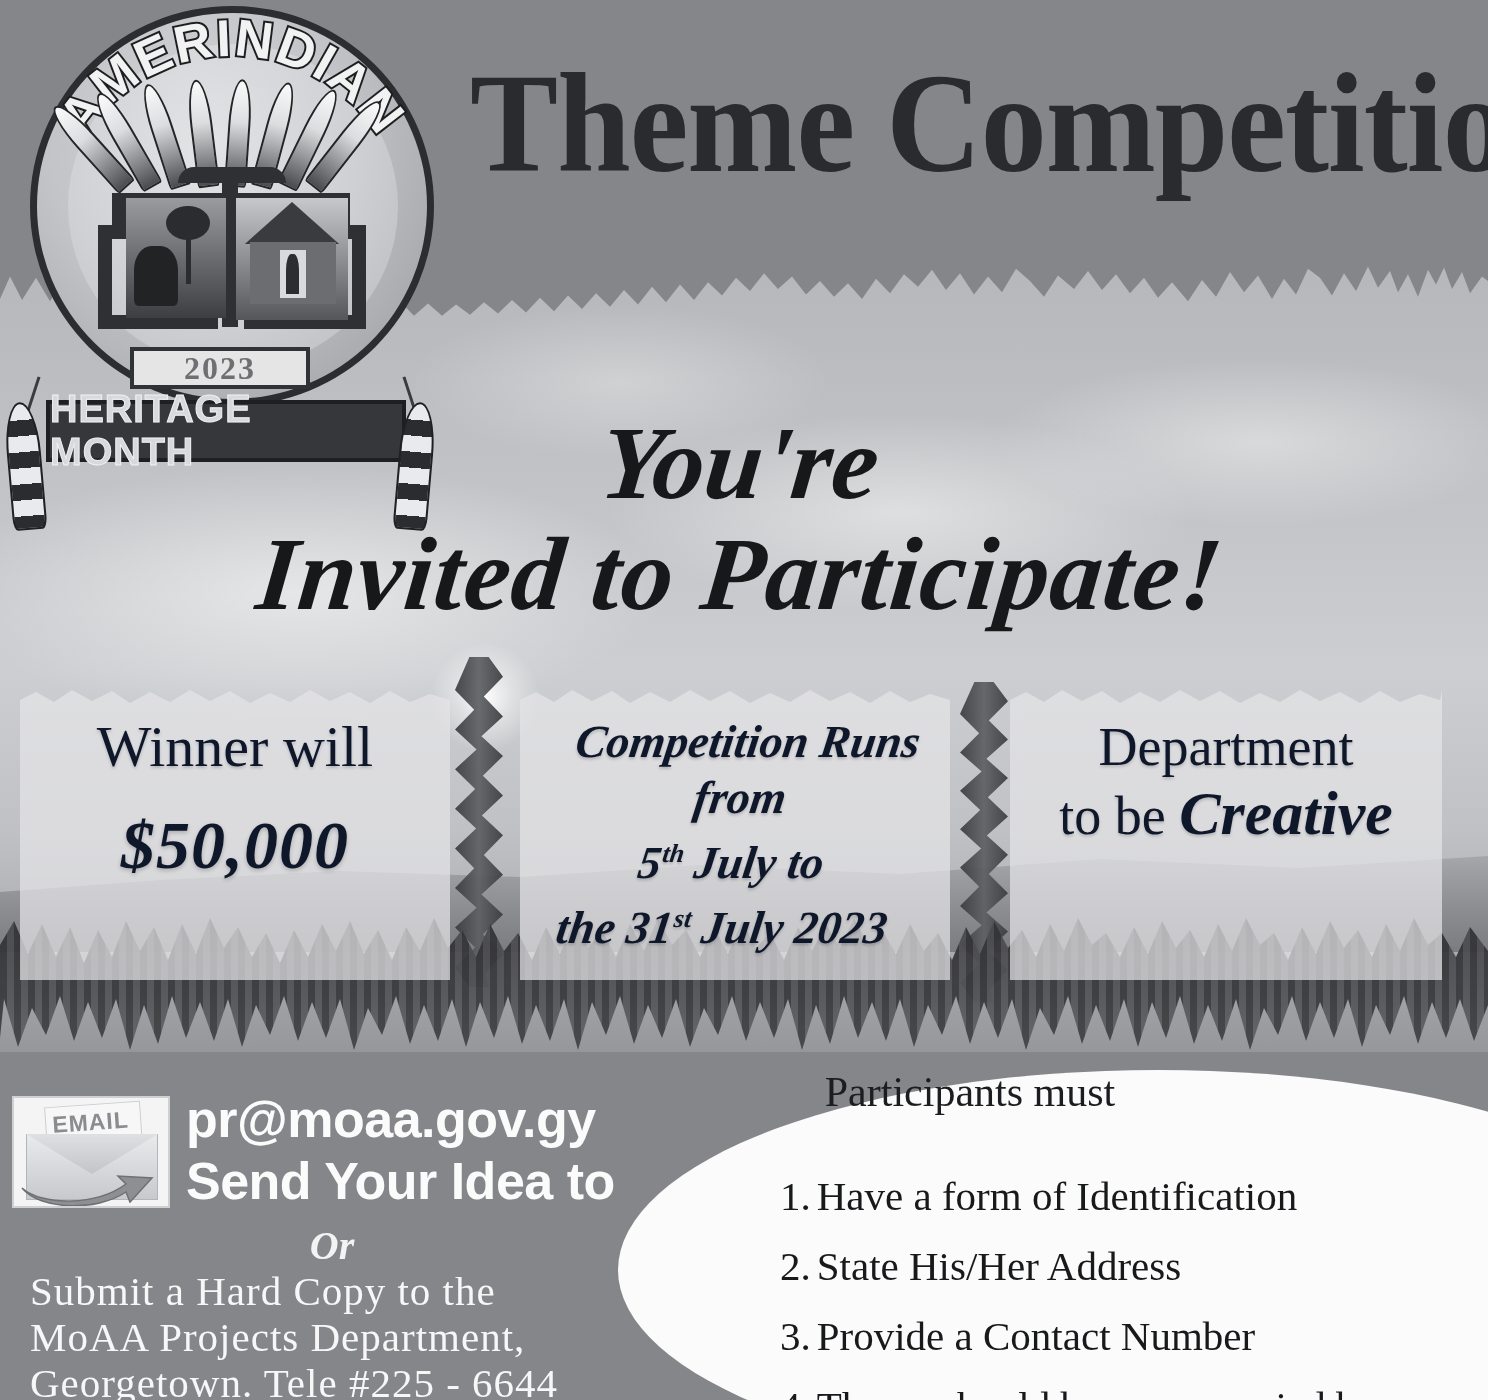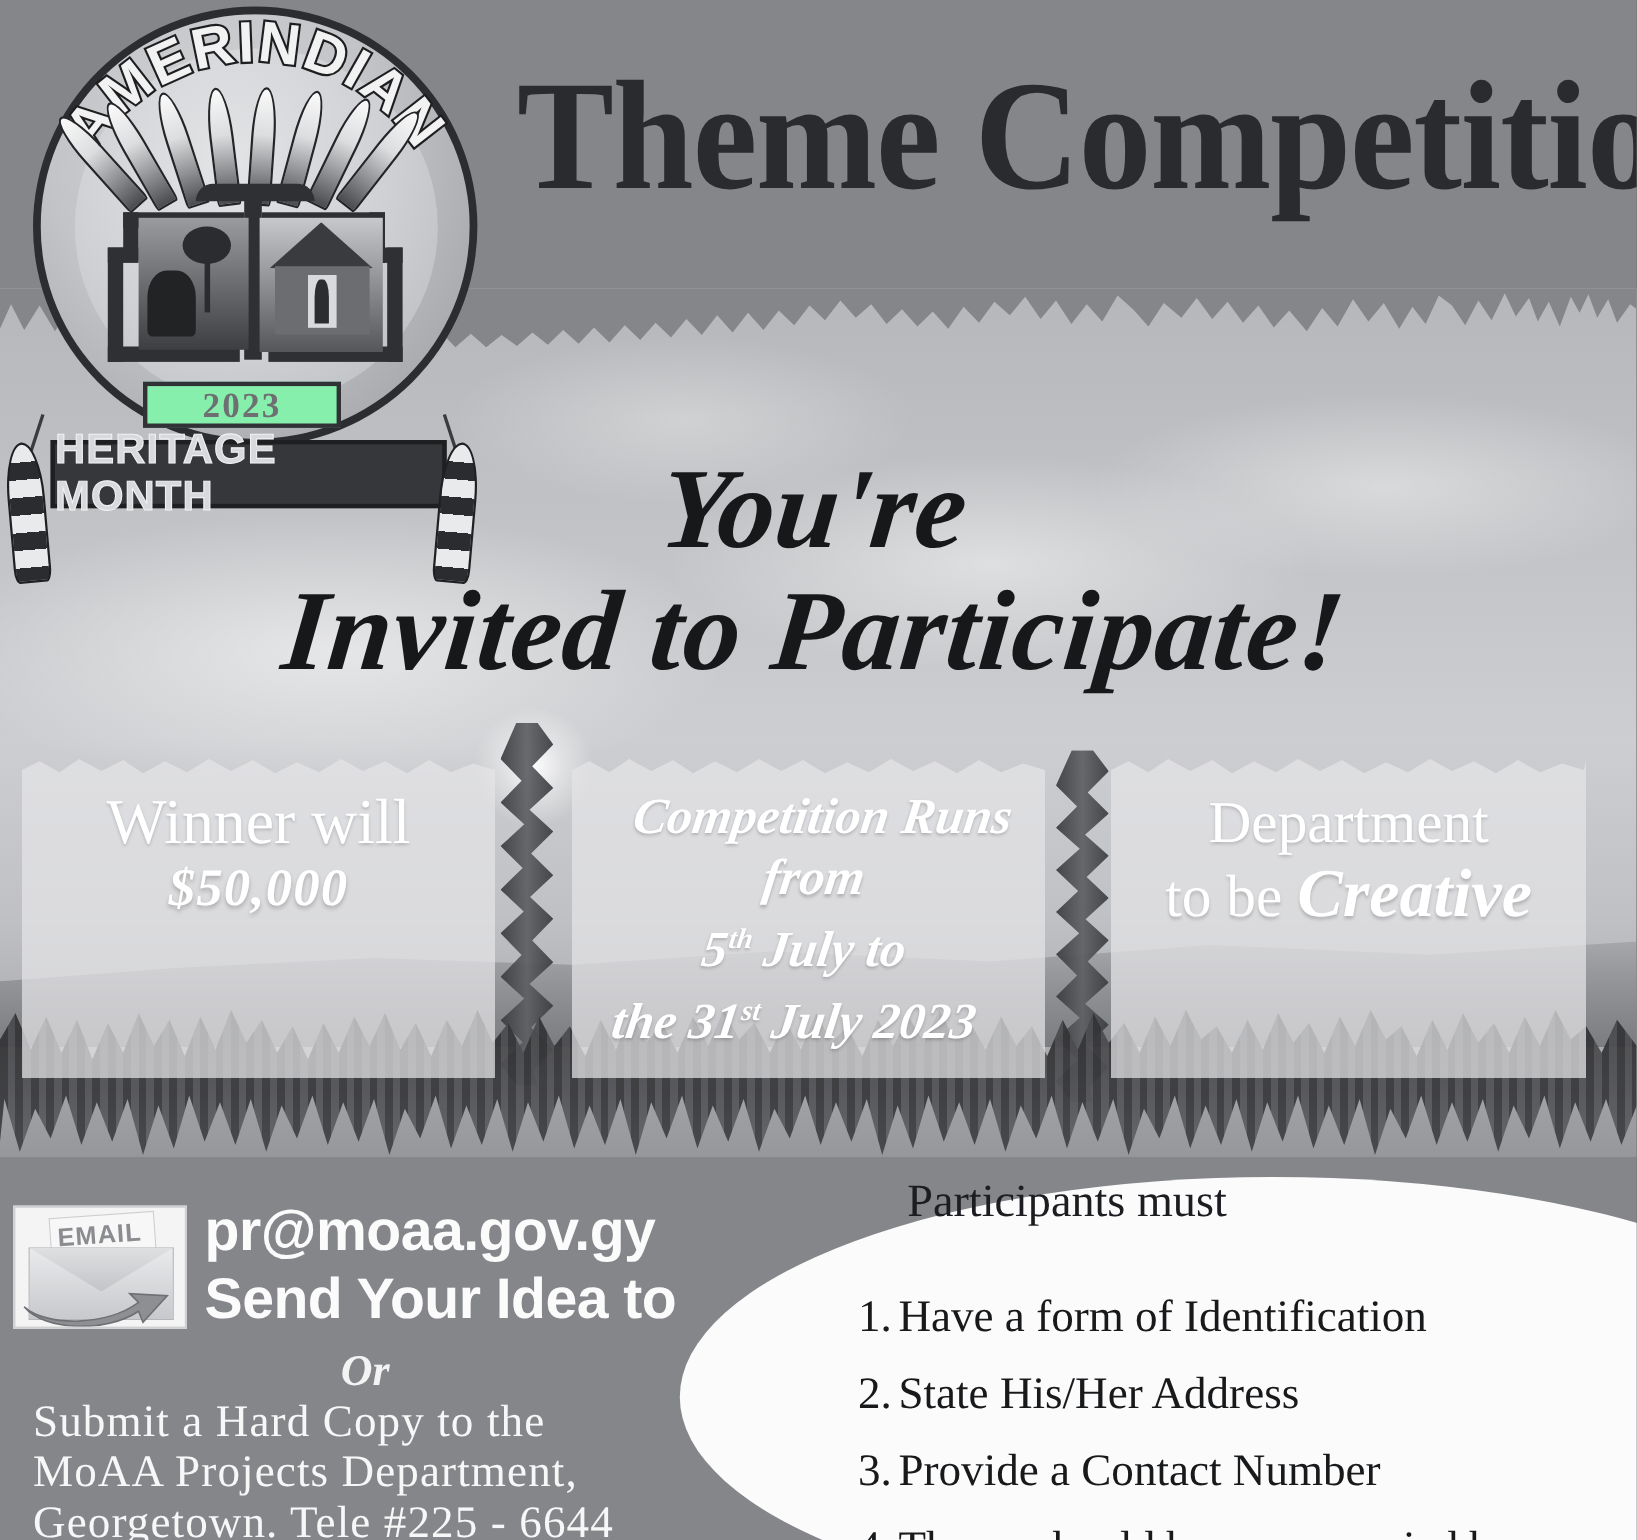--- a/index.html
+++ b/index.html
@@ -151,21 +151,21 @@
     position:absolute; left:228px; top:196px; width:112px; height:122px;
     background:linear-gradient(180deg,#c7c8cb,#55565a);
     overflow:hidden;
   }
   .photo-right .roof{position:absolute;left:-6px;top:4px;width:124px;height:42px;background:#3a3b3e;clip-path:polygon(12% 100%,50% 0,88% 100%);}
   .photo-right .wall{position:absolute;left:14px;top:44px;width:86px;height:62px;background:#6c6d71;}
   .photo-right .door{position:absolute;left:44px;top:52px;width:26px;height:48px;background:#d9dadd;}
   .photo-right .fig{position:absolute;left:50px;top:56px;width:13px;height:40px;background:#2c2d30;border-radius:40% 40% 0 0;}
   .year-box{
     position:absolute; left:122px; top:345px; width:180px; height:42px;
-    background:#86efac; border:4px solid #313235;
+    background:#e5e5e5; border:4px solid #313235;
     display:flex; align-items:center; justify-content:center;
   }
   .year-box span{ font-family:"Liberation Serif", serif; font-size:32px; font-weight:bold; color:#6e6f72; letter-spacing:2px;}
   .hm-box{
     position:absolute; left:38px; top:398px; width:360px; height:62px;
     background:#36373a; border:4px solid #1e1f21;
     display:flex; align-items:center; justify-content:center;
   }
   .hm-box span{
     font-family:"Liberation Sans", sans-serif; font-weight:bold; font-size:38px;
@@ -193,34 +193,34 @@
     color:#17181a; text-align:center;
     font-family:"Liberation Serif", serif; font-style:italic; font-weight:bold;
   }
   .invite .l1{ font-size:104px; line-height:110px; transform:skewX(-6deg); }
   .invite .l2{ font-size:104px; line-height:112px; transform:skewX(-6deg); letter-spacing:1px;}
 
   
   .panel{
     position:absolute; top:690px; height:290px;
     background:rgba(228,229,231,.72);
-    color:#ffffff; text-align:center;
+    color:#0f172a; text-align:center;
     clip-path:polygon(
       0 10px,16px 2px,34px 12px,52px 0,72px 11px,92px 1px,110px 13px,130px 2px,150px 12px,
       170px 0,190px 11px,210px 1px,230px 13px,250px 3px,270px 12px,290px 0,310px 11px,
       330px 2px,350px 13px,370px 1px,390px 12px,410px 4px,430px 10px,100% 0,
       100% 100%,0 100%);
     display:flex; flex-direction:column; align-items:center; justify-content:flex-start;
     padding-top:24px;
   }
   .panel.p1{ left:20px; width:430px; }
   .panel.p2{ left:520px; width:430px; }
   .panel.p3{ left:1010px; width:432px; }
   .p1 .hdr{ font-size:58px; line-height:66px; text-shadow:0 2px 3px rgba(0,0,0,.18); }
-  .p1 .amt{ font-size:48px; font-style:italic; font-weight:bold;
+  .p1 .amt{ margin-top:26px; font-size:68px; font-style:italic; font-weight:bold;
             letter-spacing:1px; text-shadow:0 2px 4px rgba(0,0,0,.22);}
   .p2 .run{ font-size:46px; line-height:56px; font-style:italic; font-weight:bold;
             transform:skewX(-8deg); text-shadow:0 2px 3px rgba(0,0,0,.2);}
   .p2 .run .sup{ font-size:26px; vertical-align:super; }
   .p3 .hdr{ font-size:54px; line-height:66px; text-shadow:0 2px 3px rgba(0,0,0,.18);}
   .p3 .hdr .creative{ font-style:italic; font-weight:bold; font-size:62px; }
 
   
   .email-row{ position:absolute; left:12px; top:1096px; width:640px; height:130px; }
   .email-icon{

